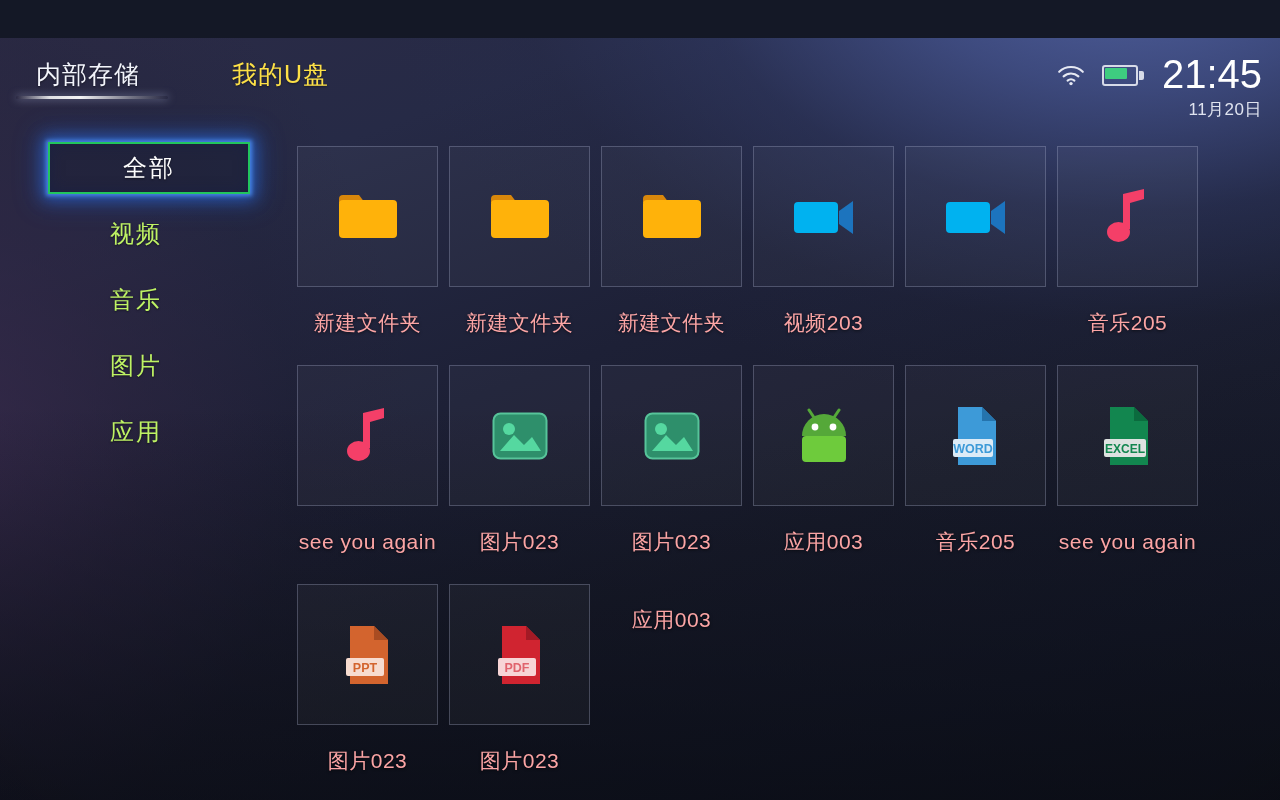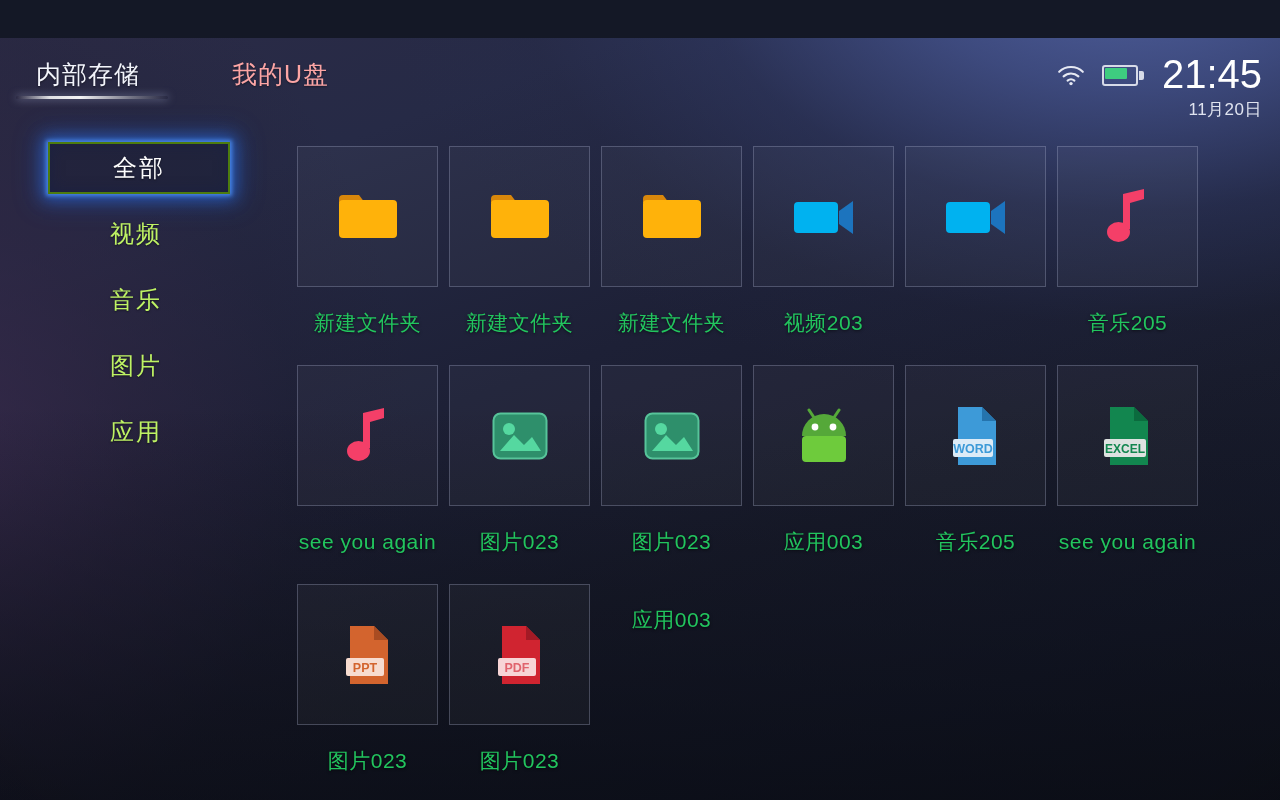--- a/index.html
+++ b/index.html
@@ -43,21 +43,21 @@
   .tabs { position:absolute; top:20px; left:22px; display:flex; align-items:flex-start; }
   .tab {
     position:relative;
     font-size:25px; letter-spacing:1px;
     color:#cfd3e2;
     padding:0 14px 14px 14px;
     cursor:pointer;
     text-shadow:0 1px 2px rgba(0,0,0,0.45);
   }
   .tab.active { color:#f2f4fb; }
-  .tab.inactive { color:#fca5a5; }
+  .tab.inactive { color:#fde047; }
   .tab .underline {
     position:absolute; left:-6px; right:-14px; bottom:6px; height:3px;
     border-radius:2px;
     background:linear-gradient(to right, rgba(255,255,255,0) 0%, rgba(255,255,255,0.85) 22%, rgba(255,255,255,0.95) 42%, rgba(255,255,255,0.35) 76%, rgba(255,255,255,0) 100%);
     box-shadow:0 0 8px rgba(210,220,255,0.55);
   }
   .tab-gap { width:64px; }
 
   .status { position:absolute; top:16px; right:18px; display:flex; align-items:flex-start; }
   .status-icons { display:flex; align-items:center; gap:16px; margin-top:10px; margin-right:18px; }
@@ -82,22 +82,22 @@
   
   .sidebar { position:absolute; left:0; top:104px; width:272px; }
   .side-item {
     height:52px; margin-bottom:14px;
     display:flex; align-items:center; justify-content:center;
     font-size:24px; color:#bef264; letter-spacing:2px;
     cursor:pointer;
     text-shadow:0 1px 2px rgba(0,0,0,0.5);
   }
   .side-item.selected {
-    width:182px; margin-left:48px;
-    border:2px solid #4d7c0f;
+    width:202px; margin-left:48px;
+    border:2px solid #22c55e;
     background:rgba(30,32,56,0.55);
     color:#ffffff;
     box-shadow:0 0 4px 2px rgba(80,150,255,0.75),
                0 0 14px 5px rgba(48,118,240,0.55),
                0 0 26px 10px rgba(34,96,220,0.30),
                inset 0 0 14px rgba(20,30,70,0.5);
   }
   .side-item.plain { width:272px; }
 
   
@@ -113,21 +113,21 @@
   .thumb {
     width:141px; height:141px;
     border:1px solid rgba(176,183,212,0.30);
     background:rgba(255,255,255,0.035);
     display:flex; align-items:center; justify-content:center;
     cursor:pointer;
   }
   .label {
     width:141px; height:71px;
     display:flex; align-items:center; justify-content:center;
-    font-size:21px; color:#22c55e; letter-spacing:0.5px;
+    font-size:21px; color:#fca5a5; letter-spacing:0.5px;
     white-space:nowrap;
     text-shadow:0 1px 3px rgba(0,0,0,0.6);
   }
 
   
   .ic { display:block; }
 </style>
 </head>
 <body>
 

